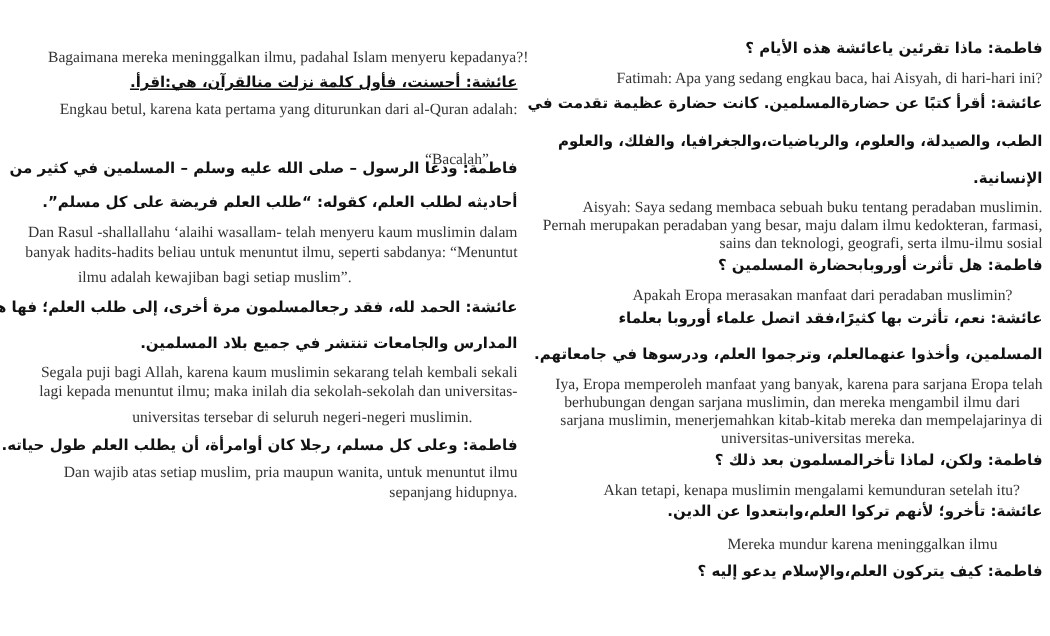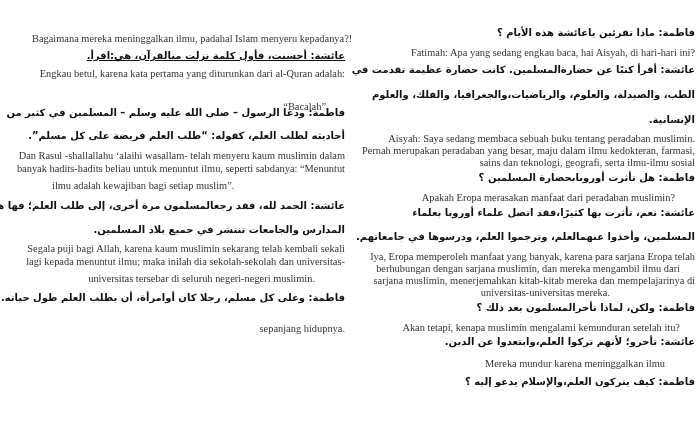--- a/index.html
+++ b/index.html
@@ -23,20 +23,21 @@
   <div class="ln ar" style="right:5px; top:128px;">أحاديثه لطلب العلم، كقوله: “طلب العلم فريضة على كل مسلم”.</div>
   <div class="ln lat" style="right:5px; top:150px;">Dan Rasul -shallallahu  ‘alaihi wasallam-  telah menyeru kaum muslimin  dalam</div>
   <div class="ln lat" style="right:5px; top:163px;padding-left:16px;">banyak hadits-hadits beliau untuk menuntut ilmu, seperti sabdanya: “Menuntut</div>
   <div class="ln lat" style="left:52px; top:180px;">ilmu adalah kewajiban  bagi setiap muslim”.</div>
   <div class="ln ar" style="right:5px; top:198px;">عائشة: الحمد لله، فقد رجعالمسلمون مرة أخرى، إلى طلب العلم؛ فها هي</div>
   <div class="ln ar" style="right:5px; top:222px;">المدارس والجامعات تنتشر في جميع بلاد  المسلمين.</div>
   <div class="ln lat" style="right:5px; top:243px;">Segala puji bagi Allah, karena kaum muslimin  sekarang telah kembali sekali</div>
   <div class="ln lat" style="right:5px; top:256px;">lagi kepada menuntut  ilmu;  maka inilah  dia sekolah-sekolah dan universitas-</div>
   <div class="ln lat" style="right:35px; top:273px;">universitas  tersebar di seluruh negeri-negeri  muslimin.</div>
   <div class="ln ar" style="right:5px; top:290px;">فاطمة: وعلى كل مسلم، رجلا كان أوامرأة، أن يطلب العلم  طول حياته.</div>
+  <div class="ln lat" style="right:5px; top:310px;">Dan wajib atas setiap muslim, pria maupun wanita, untuk menuntut ilmu</div>
   <div class="ln lat" style="right:5px; top:323px;">sepanjang hidupnya.</div>
 </div>
 
 <div class="col col-right">
   <div class="ln ar" style="right:5px; top:25px;">فاطمة: ماذا تقرئين ياعائشة هذه الأيام ؟</div>
   <div class="ln lat" style="right:5px; top:47px;">Fatimah:  Apa yang sedang engkau  baca, hai  Aisyah, di hari-hari  ini?</div>
   <div class="ln ar" style="right:5px; top:62px;">عائشة: أقرأ كتبًا عن حضارةالمسلمين. كانت حضارة عظيمة تقدمت في</div>
   <div class="ln ar" style="right:5px; top:87px;">الطب، والصيدلة، والعلوم،   والرياضيات،والجغرافيا،   والفلك، والعلوم</div>
   <div class="ln ar" style="right:5px; top:112px;">الإنسانية.</div>
   <div class="ln lat" style="right:5px; top:133px;">Aisyah:  Saya sedang membaca sebuah buku tentang  peradaban muslimin.</div>

